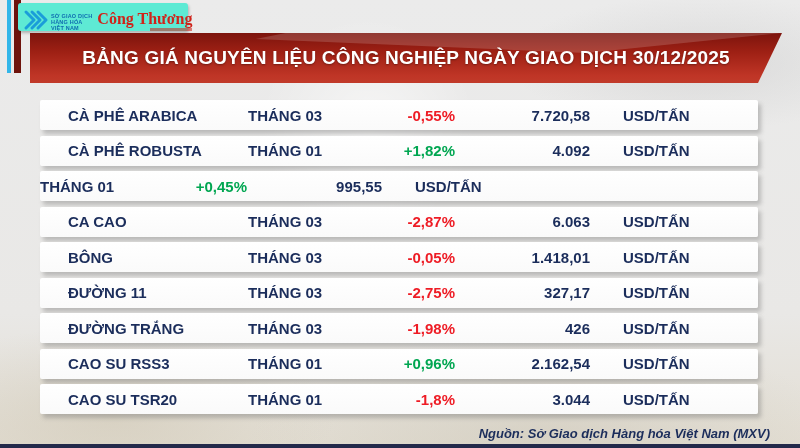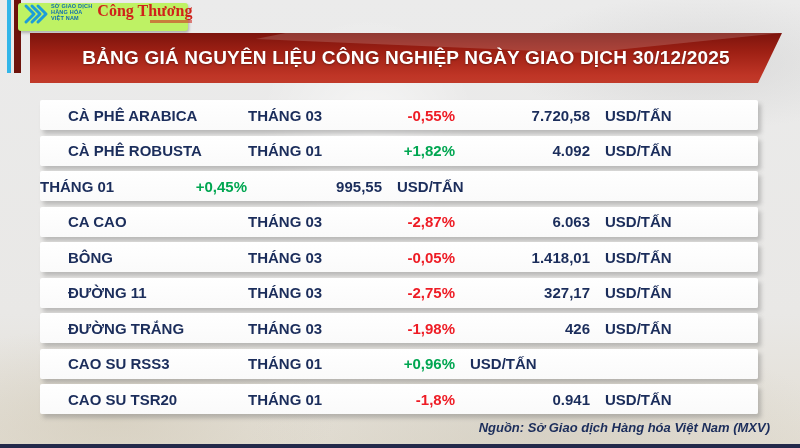--- a/index.html
+++ b/index.html
@@ -15,23 +15,23 @@
       linear-gradient(#ebebeb 0%, #e9e8e6 70%, #e2ddd2 100%);
   }
 
   
   .stripe-cyan   { position:absolute; left:7px;  top:0; width:4px; height:73px; background:#33b6e9; }
   .stripe-darkred{ position:absolute; left:14px; top:0; width:7px; height:73px; background:#6e130c; }
 
   
   .logo-plate {
     position:absolute; left:18px; top:3px; width:170px; height:28px;
-    background:#bef264; border-radius:3px;
+    background:#5eead4; border-radius:3px;
     box-shadow:1px 2px 3px rgba(0,0,0,0.25);
-    display:flex; align-items:flex-start; padding:0 5px; gap:2px;
+    display:flex; align-items:flex-end; padding:0 5px; gap:2px;
   }
   .mxv-mark { flex:0 0 auto; display:block; }
   .mxv-text { color:#0e6cb0; font-weight:bold; font-size:5.5px; line-height:6px; letter-spacing:0.2px; white-space:nowrap; }
   .ct-wrap  { margin-left:3px; display:flex; flex-direction:column; align-items:center; }
   .ct-logo  { font-family:"Liberation Serif", serif; font-weight:bold; color:#d0231a; font-size:16px; line-height:16px; white-space:nowrap; }
   .ct-sub   { width:42px; height:3px; margin-top:1px; background:rgba(208,35,26,0.55); align-self:flex-end; }
 
   
   .banner {
     position:absolute; left:30px; top:33px; width:752px; height:50px;
@@ -55,27 +55,27 @@
     height:30px; margin-bottom:5.5px; border-radius:2px;
     background:linear-gradient(#ffffff, #fafafa);
     box-shadow:3px 4px 4px rgba(110,110,110,0.38);
     display:flex; align-items:center;
     font-size:15px; font-weight:bold; color:#1b2d5b; white-space:nowrap;
   }
   .c-name  { margin-left:28px; width:180px; }
   .c-month { width:152px; }
   .c-change{ width:55px; text-align:right; }
   .c-price { width:135px; text-align:right; }
-  .c-unit  { margin-left:15px; }
+  .c-unit  { margin-left:33px; }
   .down { color:#ee1c25; }
   .up   { color:#00a651; }
 
   
   .source {
-    position:absolute; right:30px; bottom:13px;
+    position:absolute; right:30px; bottom:7px;
     font-size:13px; font-style:italic; font-weight:bold; color:#1b2d5b; white-space:nowrap;
   }
   .bottom-bar { position:absolute; left:0; bottom:0; width:800px; height:4px; background:#23294a; }
 </style>
 </head>
 <body>
 
 <div class="stripe-cyan"></div>
 <div class="stripe-darkred"></div>
 
@@ -153,26 +153,27 @@
     <span class="c-month">THÁNG 03</span>
     <span class="c-change down">-1,98%</span>
     <span class="c-price">426</span>
     <span class="c-unit">USD/TẤN</span>
   </div>
 
   <div class="row">
     <span class="c-name">CAO SU RSS3</span>
     <span class="c-month">THÁNG 01</span>
     <span class="c-change up">+0,96%</span>
+    <span class="c-price">2.162,54</span>
     <span class="c-unit">USD/TẤN</span>
   </div>
 
   <div class="row">
     <span class="c-name">CAO SU TSR20</span>
     <span class="c-month">THÁNG 01</span>
     <span class="c-change down">-1,8%</span>
-    <span class="c-price">0.941</span>
+    <span class="c-price">3.044</span>
     <span class="c-unit">USD/TẤN</span>
   </div>
 </div>
 
 <div class="source">Nguồn: Sở Giao dịch Hàng hóa Việt Nam (MXV)</div>
 <div class="bottom-bar"></div>
 
 </body></html>

